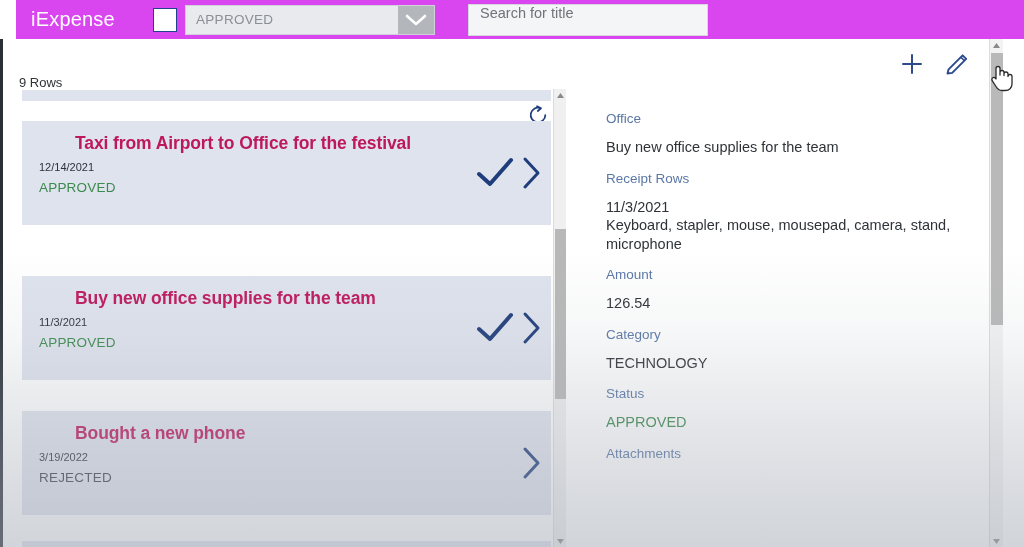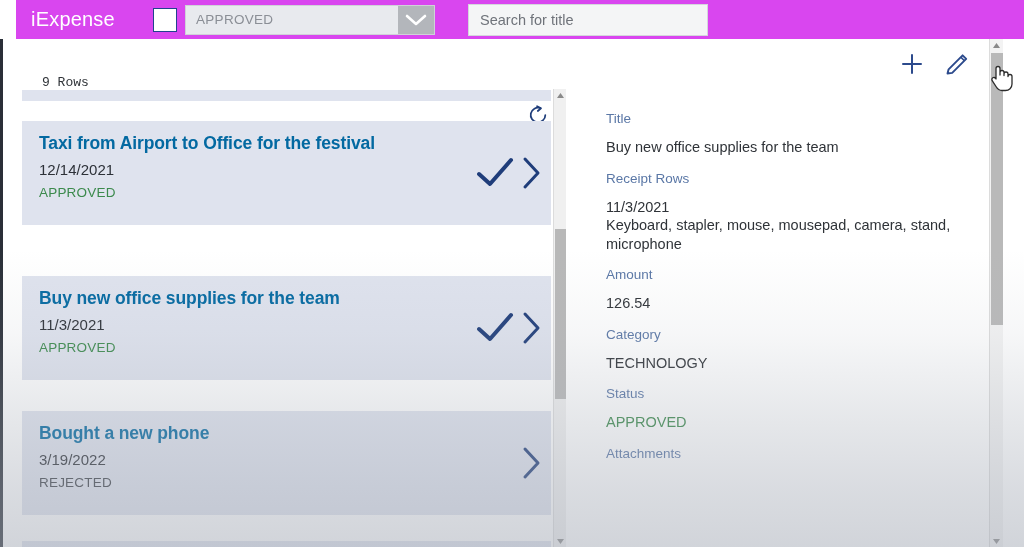--- a/index.html
+++ b/index.html
@@ -74,21 +74,20 @@
     flex: none;
   }
   .status-select-arrow svg { display: block; }
 
   .search-box {
     width: 240px; height: 32px;
     margin-left: 33px;
     background: #f4f5f6;
     border: 1px solid #d4d7dc;
     display: flex;
-    align-items: center;
     flex: none;
   }
   .search-placeholder {
     font-size: 14.5px;
     color: #6f737a;
     padding-left: 11px;
   }
 
   
   .content {
@@ -103,24 +102,23 @@
   
   .list-pane {
     position: absolute;
     left: 0; top: 0;
     width: 565px; height: 508px;
     background: #ffffff;
     overflow: hidden;
   }
   .rows-count {
     position: absolute;
-    left: 39px; top: 36px;
+    left: 16px; top: 36px;
     font-size: 13px;
     color: #2f3338;
-    font-family: Liberation Mono, monospace;
   }
   .refresh-btn {
     position: absolute;
     left: 521px; top: 62px;
     width: 28px; height: 28px;
     display: flex; align-items: center; justify-content: center;
   }
   .header-strip {
     position: absolute;
     left: 19px; top: 51px;
@@ -144,26 +142,27 @@
     align-items: stretch;
   }
   .row-text {
     flex: 1;
     padding: 12px 0 10px 17px;
     min-width: 0;
   }
   .row-title {
     font-size: 17.5px;
     font-weight: bold;
-    color: #0369a1;
+    color: #be185d;
     letter-spacing: -.1px;
     white-space: nowrap;
+    margin-left: 36px;
   }
   .row-date {
-    font-size: 15px;
+    font-size: 11px;
     color: #2d3138;
     margin-top: 7px;
   }
   .row-status {
     font-size: 13.5px;
     margin-top: 7px;
     letter-spacing: .2px;
   }
   .row-status.approved { color: #3c8a4d; }
   .row-status.rejected { color: #3a3e45; }
@@ -402,21 +401,21 @@
           <svg width="26" height="26" viewBox="0 0 26 26">
             <path d="M3.5 22.5 L4.6 18.3 L18.6 4.3 L22.2 7.9 L8.2 21.9 Z" fill="none" stroke="#2c4a8c" stroke-width="1.9" stroke-linejoin="round"></path>
             <path d="M16.8 6.1 L20.4 9.7" stroke="#2c4a8c" stroke-width="1.6"></path>
           </svg>
         </div>
       </div>
 
       <div class="detail-body">
 
       <div class="field">
-            <div class="field-label">Title</div>
+            <div class="field-label">Office</div>
             <div class="field-value">Buy new office supplies for the team</div>
           </div>
           <div class="field">
             <div class="field-label">Receipt Rows</div>
             <div class="field-value">11/3/2021</div>
           </div>
           <div class="field">
             <div class="field-value">Keyboard, stapler, mouse, mousepad, camera, stand, microphone</div>
           </div>
           <div class="field">

